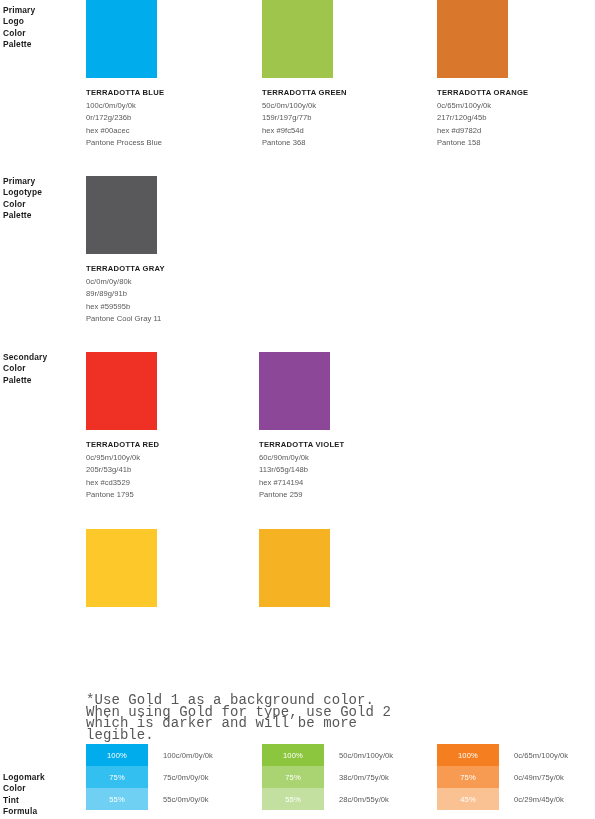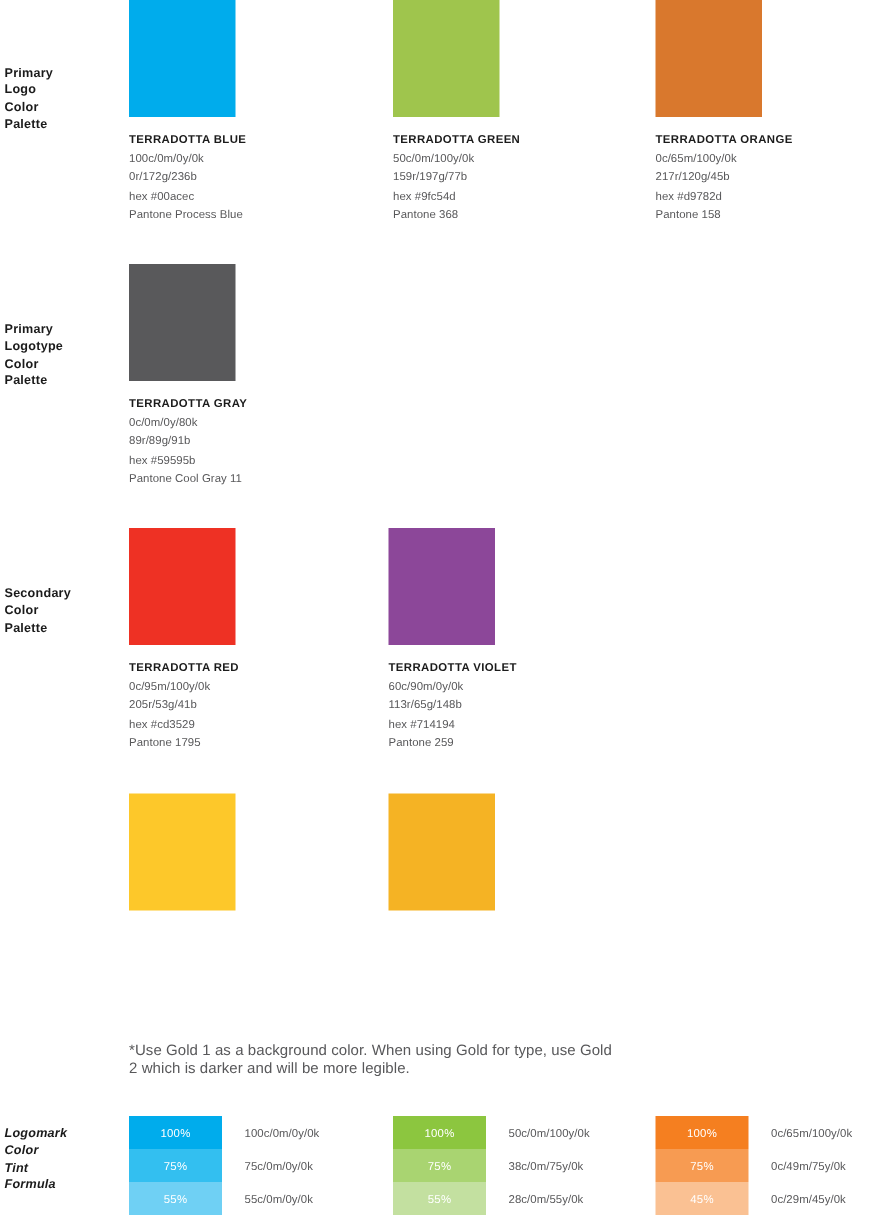--- a/index.html
+++ b/index.html
@@ -25,21 +25,20 @@
   
   .section-label {
     position: absolute;
     left: 3px;
     width: 78px;
     font-size: 8.4px;
     font-weight: bold;
     line-height: 11.4px;
     color: #1b1b1b;
     letter-spacing: 0.02em;
-    margin-top: 38px;
   }
 
   
   .swatch-group {
     position: absolute;
   }
   .swatch {
     width: 71px;
     height: 78px;
     display: block;
@@ -59,25 +58,26 @@
     font-size: 7.6px;
     color: #58585a;
     line-height: 12.6px;
     letter-spacing: 0.005em;
     white-space: nowrap;
   }
 
   
   .footnote {
     position: absolute;
-    font-size: 10px;
+    font-size: 14px;
     color: #58585a;
     line-height: 11.6px;
     width: 330px;
     letter-spacing: 0.005em;
+    font-family: Liberation Mono, monospace;
   }
 
   
   .tint-group {
     position: absolute;
     display: flex;
     align-items: flex-start;
   }
   .tint-stack {
     width: 62px;
@@ -185,21 +185,21 @@
   <div class="swatch-group" style="left:86px; top:529px;">
     <div class="swatch" id="sw-3-0" style="background: rgb(253, 200, 42);"></div>
   </div>
 
   <div class="swatch-group" style="left:259px; top:529px;">
     <div class="swatch" id="sw-3-1" style="background: rgb(245, 179, 36);"></div>
   </div>
 
   <div class="footnote" style="left:86px; top:695px;">*Use Gold 1 as a background color. When using Gold for type, use Gold 2 which is darker and will be more legible.</div>
 
-  <div class="section-label" style="top:712px;font-style:italic;">Logomark<br>Color<br>Tint<br>Formula</div>
+  <div class="section-label" style="top:772px;">Logomark<br>Color<br>Tint<br>Formula</div>
 
   <div class="tint-group" style="left:86px; top:744px;">
     <div class="tint-stack" id="tint-0">
         <div class="tint-row" style="background: rgb(0, 172, 236);">100%</div>
         <div class="tint-row" style="background: rgb(51, 191, 240);">75%</div>
         <div class="tint-row" style="background: rgb(111, 208, 244);">55%</div>
       </div>
     <div class="tint-formulas" id="tintf-0">
         <div class="tint-formula-row">100c/0m/0y/0k</div>
         <div class="tint-formula-row">75c/0m/0y/0k</div>

